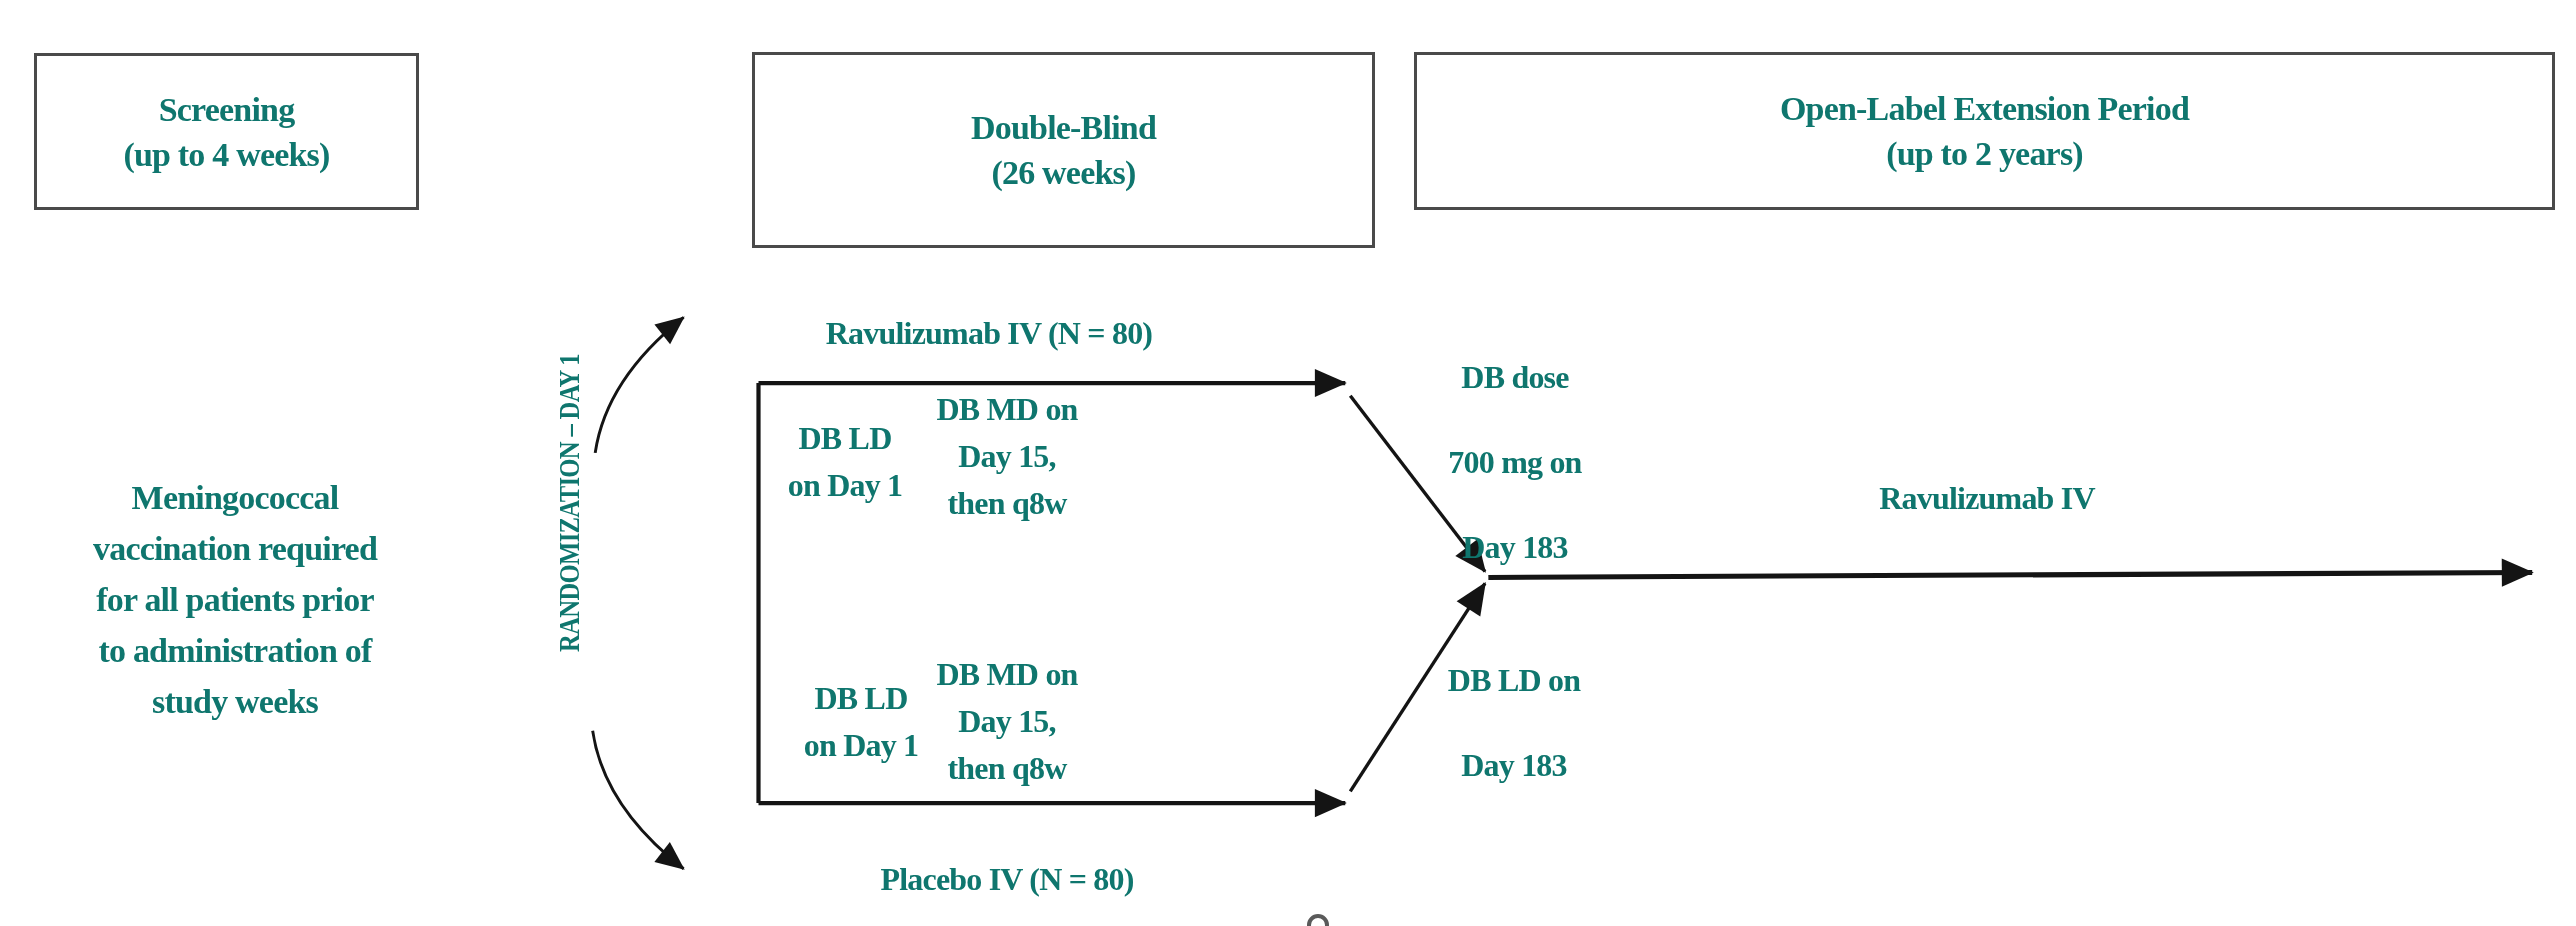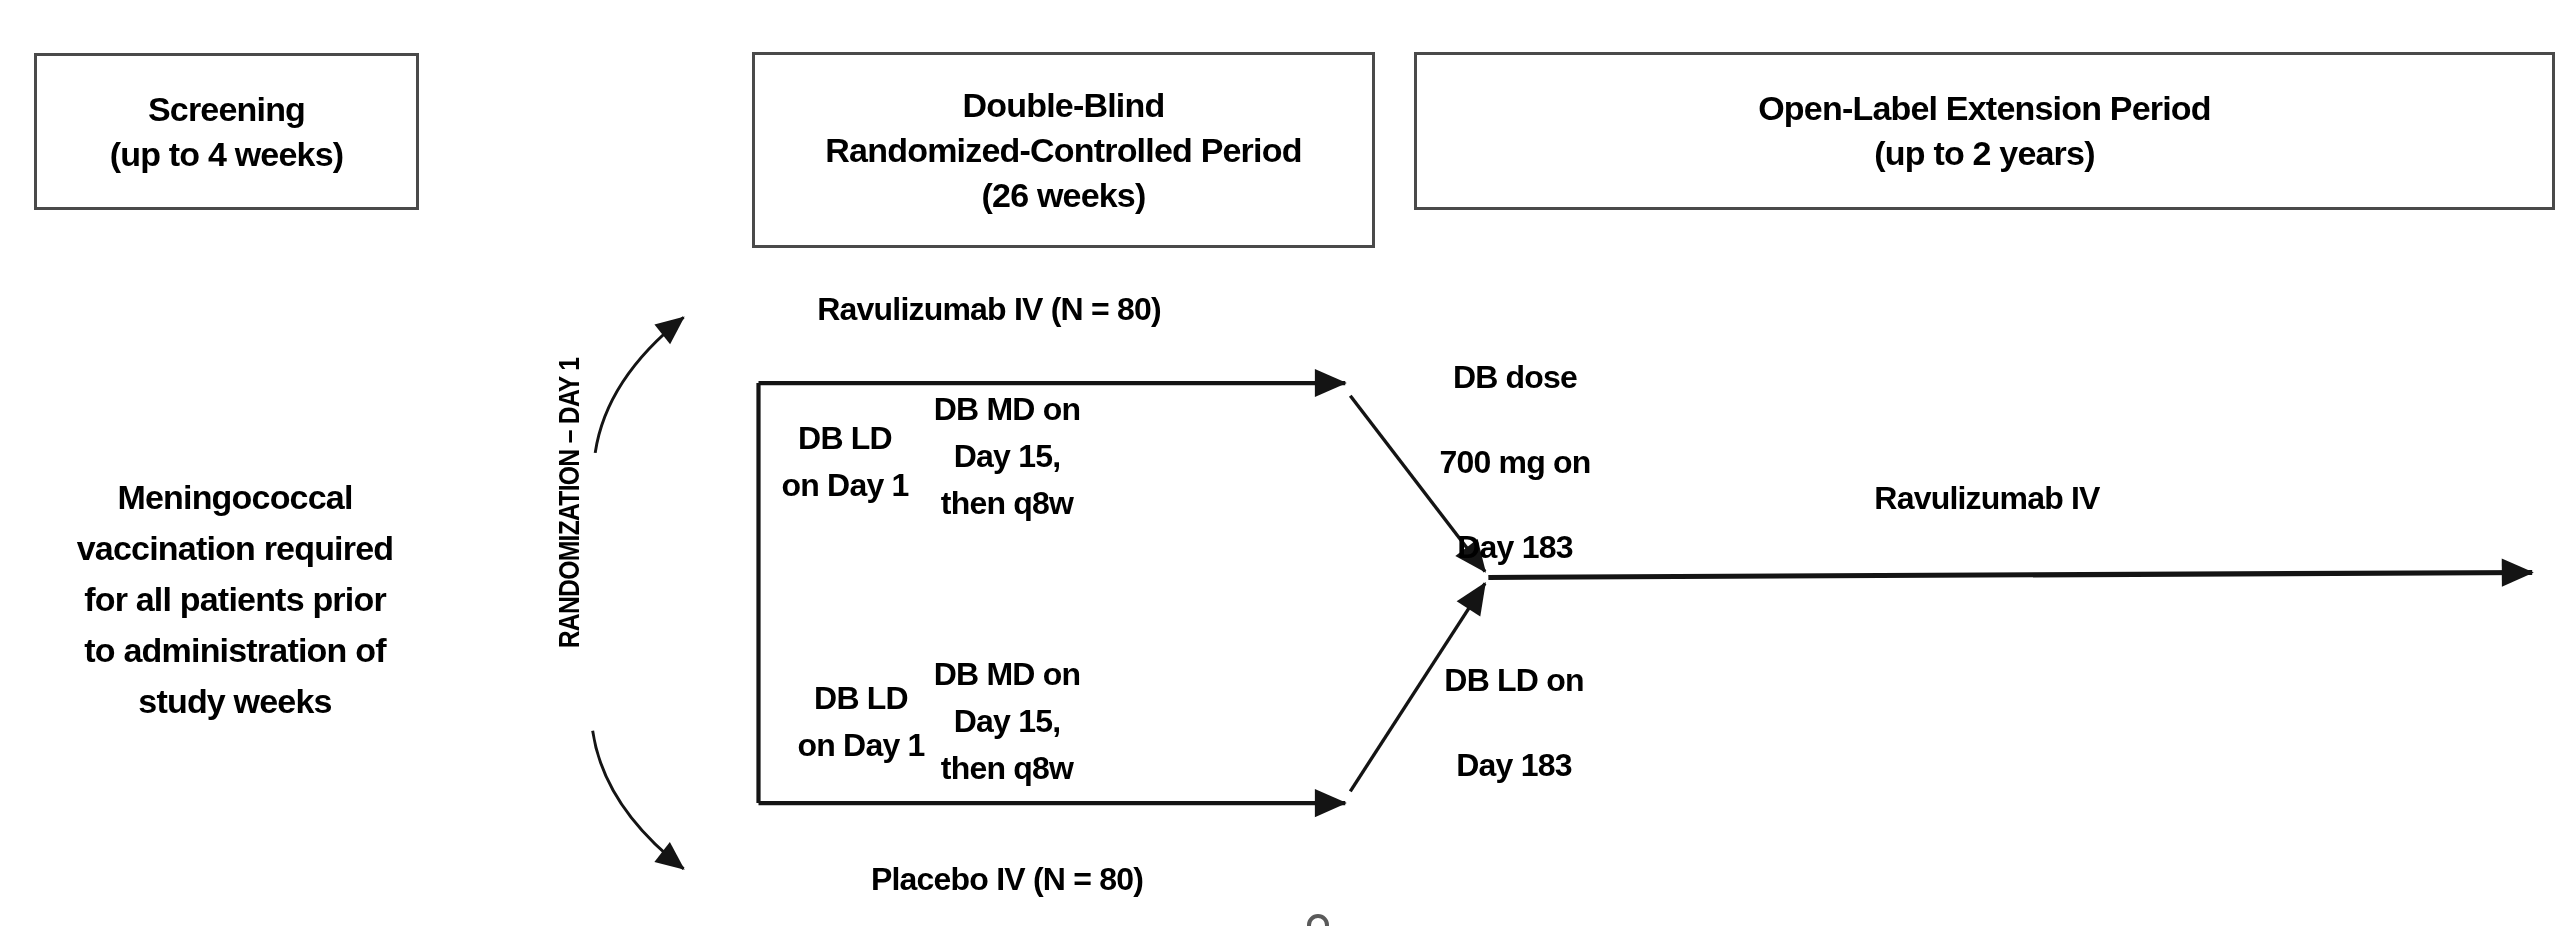--- a/index.html
+++ b/index.html
@@ -1,18 +1,18 @@
 <!DOCTYPE html>
 <html style="font-size:13.5px"><head>
 <meta charset="utf-8">
 <style>
   html,body{margin:0;padding:0;background:#ffffff;}
   .canvas{
     position:relative;width:2576px;height:926px;background:#ffffff;overflow:hidden;
-    font-family:Liberation Sans, sans-serif;font-weight:bold;color:#000000;
+    font-family:Liberation Serif, serif;font-weight:bold;color:#0f766e;
     letter-spacing:-0.8px;
   }
   .arrow-layer{position:absolute;left:0;top:0;width:2576px;height:926px;}
   .box{
     position:absolute;border:3.4px solid #4a4a4a;background:#ffffff;box-sizing:border-box;
     display:flex;flex-direction:column;justify-content:center;align-items:center;text-align:center;
   }
   .box .ln{font-size:34px;line-height:45px;}
   .tblock{position:absolute;transform:translate(-50%,-50%);text-align:center;white-space:nowrap;}
   .note .ln{font-size:34px;line-height:51px;}
@@ -57,40 +57,39 @@
     <path d="M1768 686 L3008 680" fill="none" stroke="#141414" stroke-width="6" marker-end="url(#ah)"></path>
   </svg>
 
   <div class="box" style="left:34px;top:53px;width:385px;height:157px;">
     <div class="ln">Screening</div>
     <div class="ln">(up to 4 weeks)</div>
   </div>
 
   <div class="box" style="left:752px;top:52px;width:623px;height:196px;">
     <div class="ln">Double-Blind</div>
-    <div class="ln">Randomized-Controlled Period</div>
     <div class="ln">(26 weeks)</div>
   </div>
 
   <div class="box" style="left:1414px;top:52px;width:1141px;height:158px;">
     <div class="ln">Open-Label Extension Period</div>
     <div class="ln">(up to 2 years)</div>
   </div>
 
   <div class="tblock note" style="left:215px;top:599px;margin-left:20px;">
     <div class="ln">Meningococcal</div>
     <div class="ln">vaccination required</div>
     <div class="ln">for all patients prior</div>
     <div class="ln">to administration of</div>
     <div class="ln">study weeks</div>
   </div>
 
   <div class="rot" style="left:569px;top:503px;">RANDOMIZATION – DAY 1</div>
 
-  <div class="tblock armlabel" style="left:989px;top:309px;">Ravulizumab IV (N = 80)</div>
+  <div class="tblock armlabel" style="left:989px;top:333px;">Ravulizumab IV (N = 80)</div>
 
   <div class="tblock armlabel" style="left:1007px;top:879px;">Placebo IV (N = 80)</div>
 
   <div class="tblock inner" style="left:845px;top:462px;">
     <div class="ln">DB LD</div>
     <div class="ln">on Day 1</div>
   </div>
   <div class="tblock inner" style="left:1007px;top:456px;">
     <div class="ln">DB MD on</div>
     <div class="ln">Day 15,</div>

